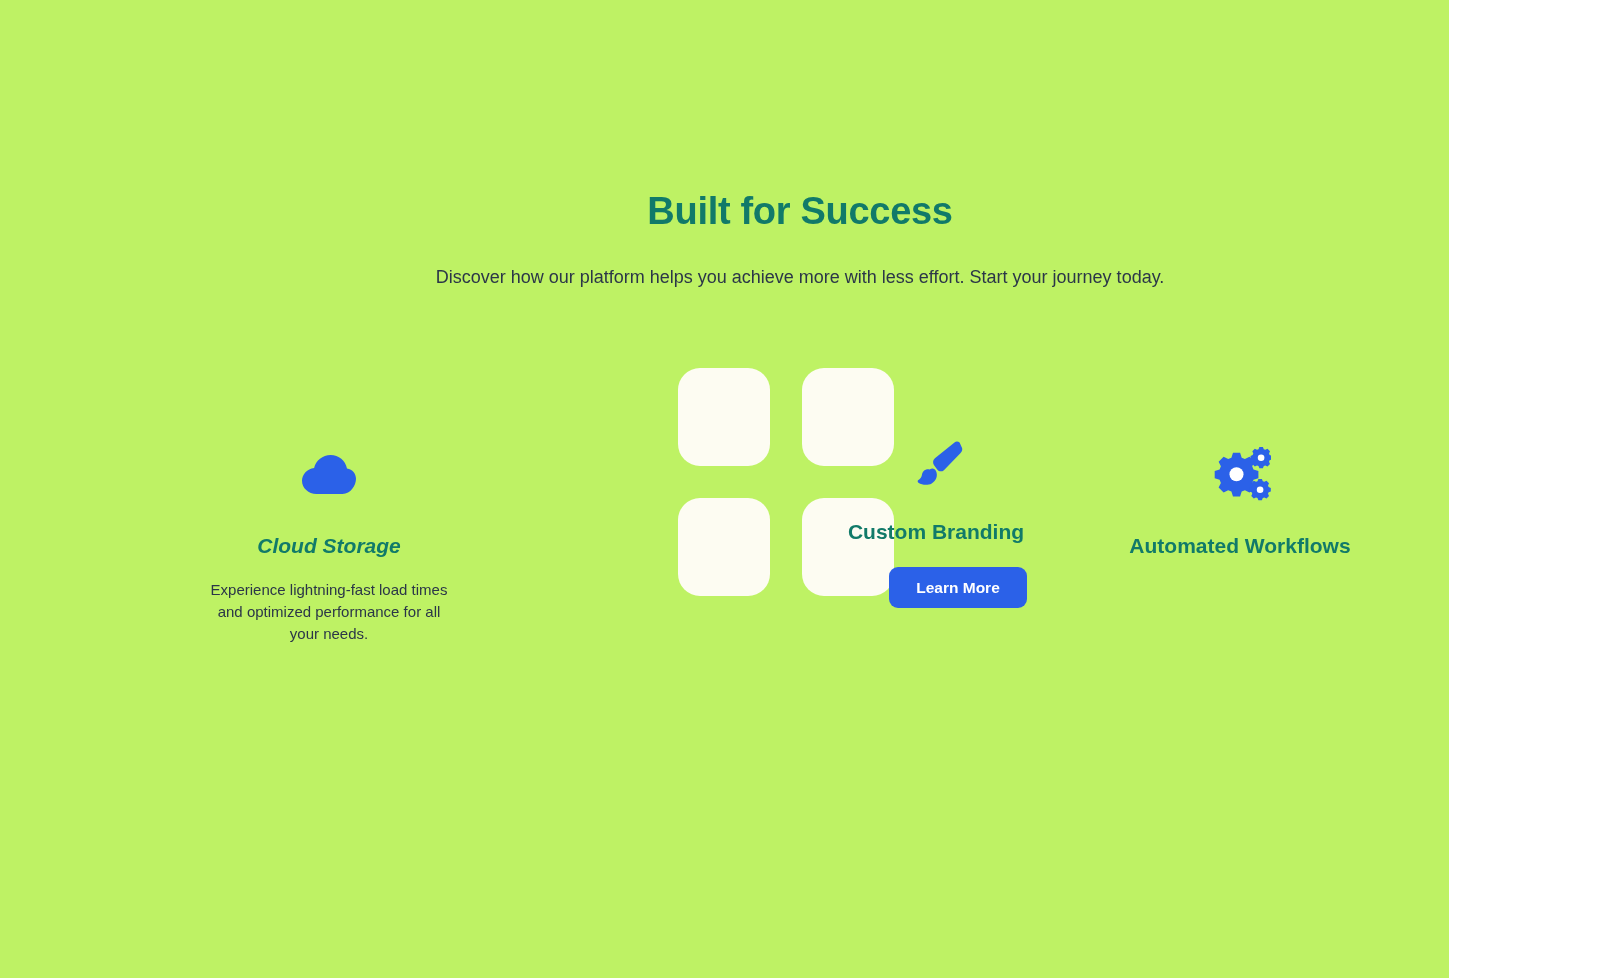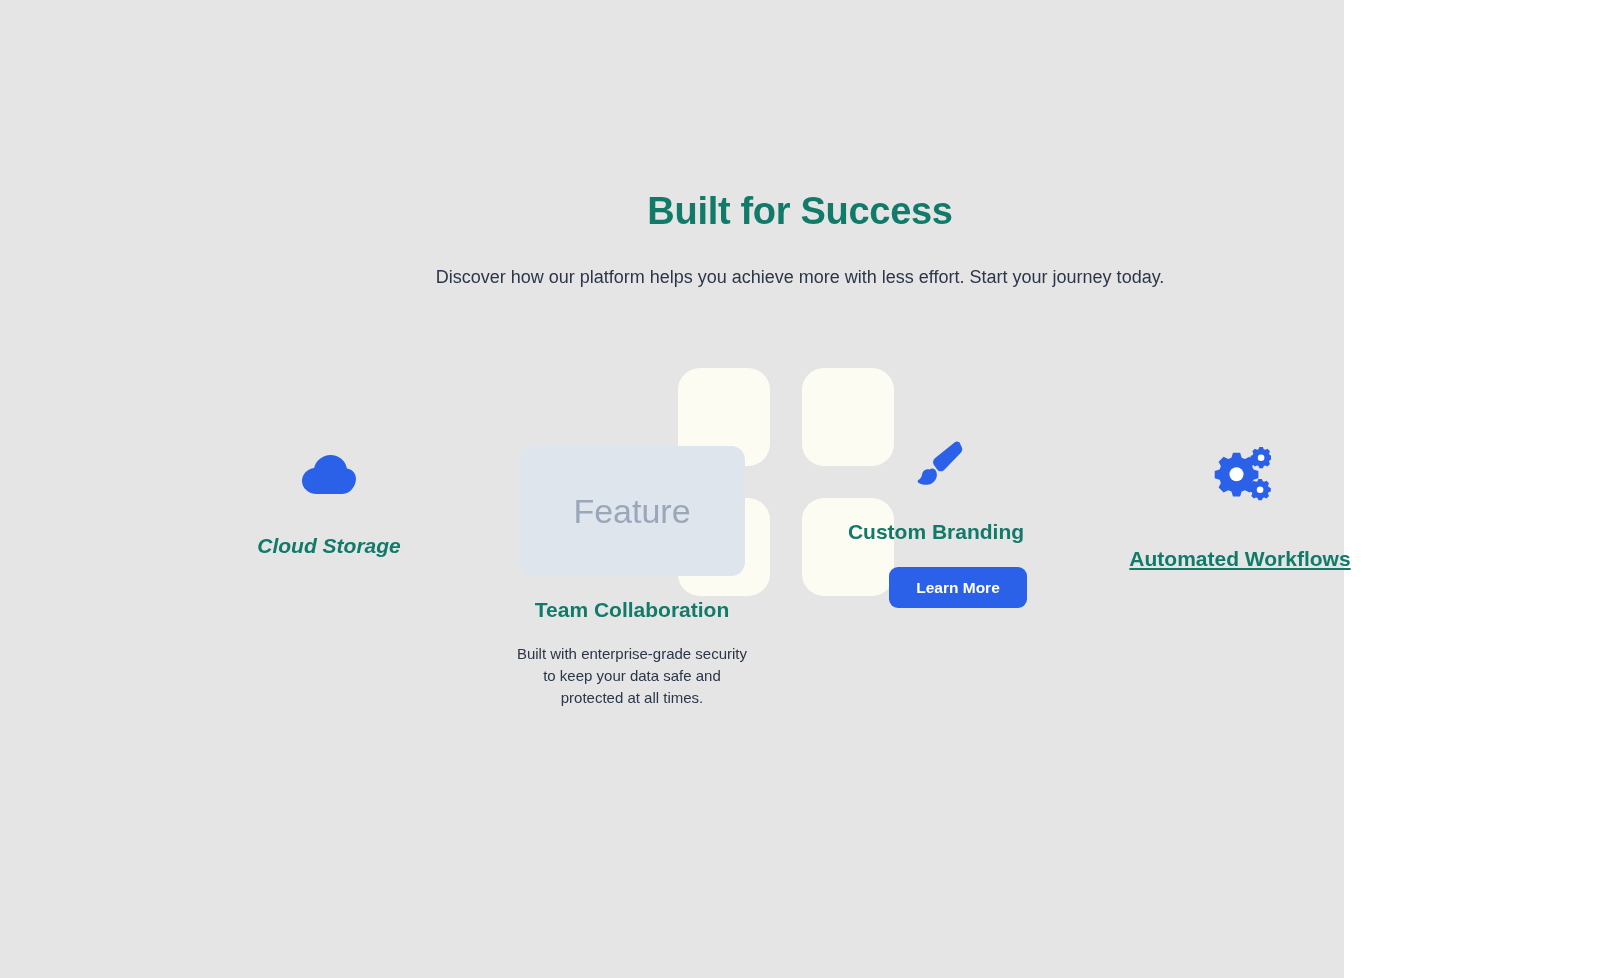--- a/index.html
+++ b/index.html
@@ -8,23 +8,23 @@
   html, body {
     width: 1600px;
     height: 978px;
     background: #ffffff;
     font-family: "Liberation Sans", sans-serif;
     overflow: hidden;
   }
 
   .page {
     position: relative;
-    width: 1344px;
+    width: 1449px;
     height: 978px;
-    background: #e5e5e5;
+    background: #bef264;
   }
 
   
   .header {
     position: absolute;
     top: 188px;
     left: 0;
     width: 1600px;
     text-align: center;
   }
@@ -106,21 +106,21 @@
   #card-0 { left: 208px; top: 438px;  width: 242px; }
   #card-0 .card-title { margin-top: 24px; font-style: italic; }
 
   #card-1 { left: 511px; top: 446px;  width: 242px; }
   #card-1 .card-title { margin-top: 22px; }
 
   #card-2 { left: 815px; top: 430px;  width: 242px; }
   #card-2 .card-title { margin-top: 18px; }
 
   #card-3 { left: 1119px; top: 438px; width: 242px; }
-  #card-3 .card-title { margin-top: 37px; text-decoration: underline; }
+  #card-3 .card-title { margin-top: 24px; }
 
   
   .feature-placeholder {
     width: 226px;
     height: 130px;
     margin: 0 auto;
     background: #dfe5ed;
     border-radius: 14px;
     display: flex;
     align-items: center;
@@ -168,27 +168,23 @@
 
   <div class="features">
 
     <div class="card" id="card-0">
       <div class="card-icon">
         <svg class="icon-svg" width="58" height="46" viewBox="0 0 58 46" fill="none">
           <path d="M16.5 43C8.5 43 2 37.1 2 29.8c0-6.6 5.2-12.1 12.1-12.9C15.9 9.6 22.6 4 30.6 4c8.1 0 14.9 5.8 16.4 13.4 5.6.9 9 5.2 9 10.4C56 34.4 50.6 43 42.6 43H16.5z" fill="#2b61e8"></path>
         </svg>
       </div>
       <h3 class="card-title">Cloud Storage</h3>
+      <p class="card-desc">Experience lightning-fast load times and optimized performance for all your needs.</p>
     </div>
 
-    <div class="card" id="card-1">
-      <div class="feature-placeholder">Feature</div>
-      <h3 class="card-title">Team Collaboration</h3>
-      <p class="card-desc">Built with enterprise-grade security to keep your data safe and protected at all times.</p>
-    </div>
 
     <div class="card" id="card-2">
       <div class="card-icon">
         <svg class="icon-svg" width="54" height="54" viewBox="0 0 54 54" fill="none">
           <path d="M50.6 3.6c-1.4-1.4-3.6-1.4-5.1-.2L25.9 19.3c-2 1.6-2.4 4.5-1 6.6l3.3 4.6c1.6 2.2 4.7 2.5 6.7.7L51.6 14c1.8-1.7 2.2-4.4.9-6.3l-1.9-4.1z" fill="#2b61e8"></path>
           <path d="M20.6 30.6c-3.6-1-7.1 1.4-7.6 5-.3 2.3-1.6 4.3-3.6 5.5-1 .6-1 2 0 2.6 4 2.5 9.1 2.9 13.3.7 4.6-2.4 6.4-7.9 4.3-12.3-1.1-2.4-3.7-3.7-6.4-1.5z" fill="#2b61e8"></path>
         </svg>
       </div>
       <h3 class="card-title">Custom Branding</h3>
       <button class="cta-button">Learn More</button>

